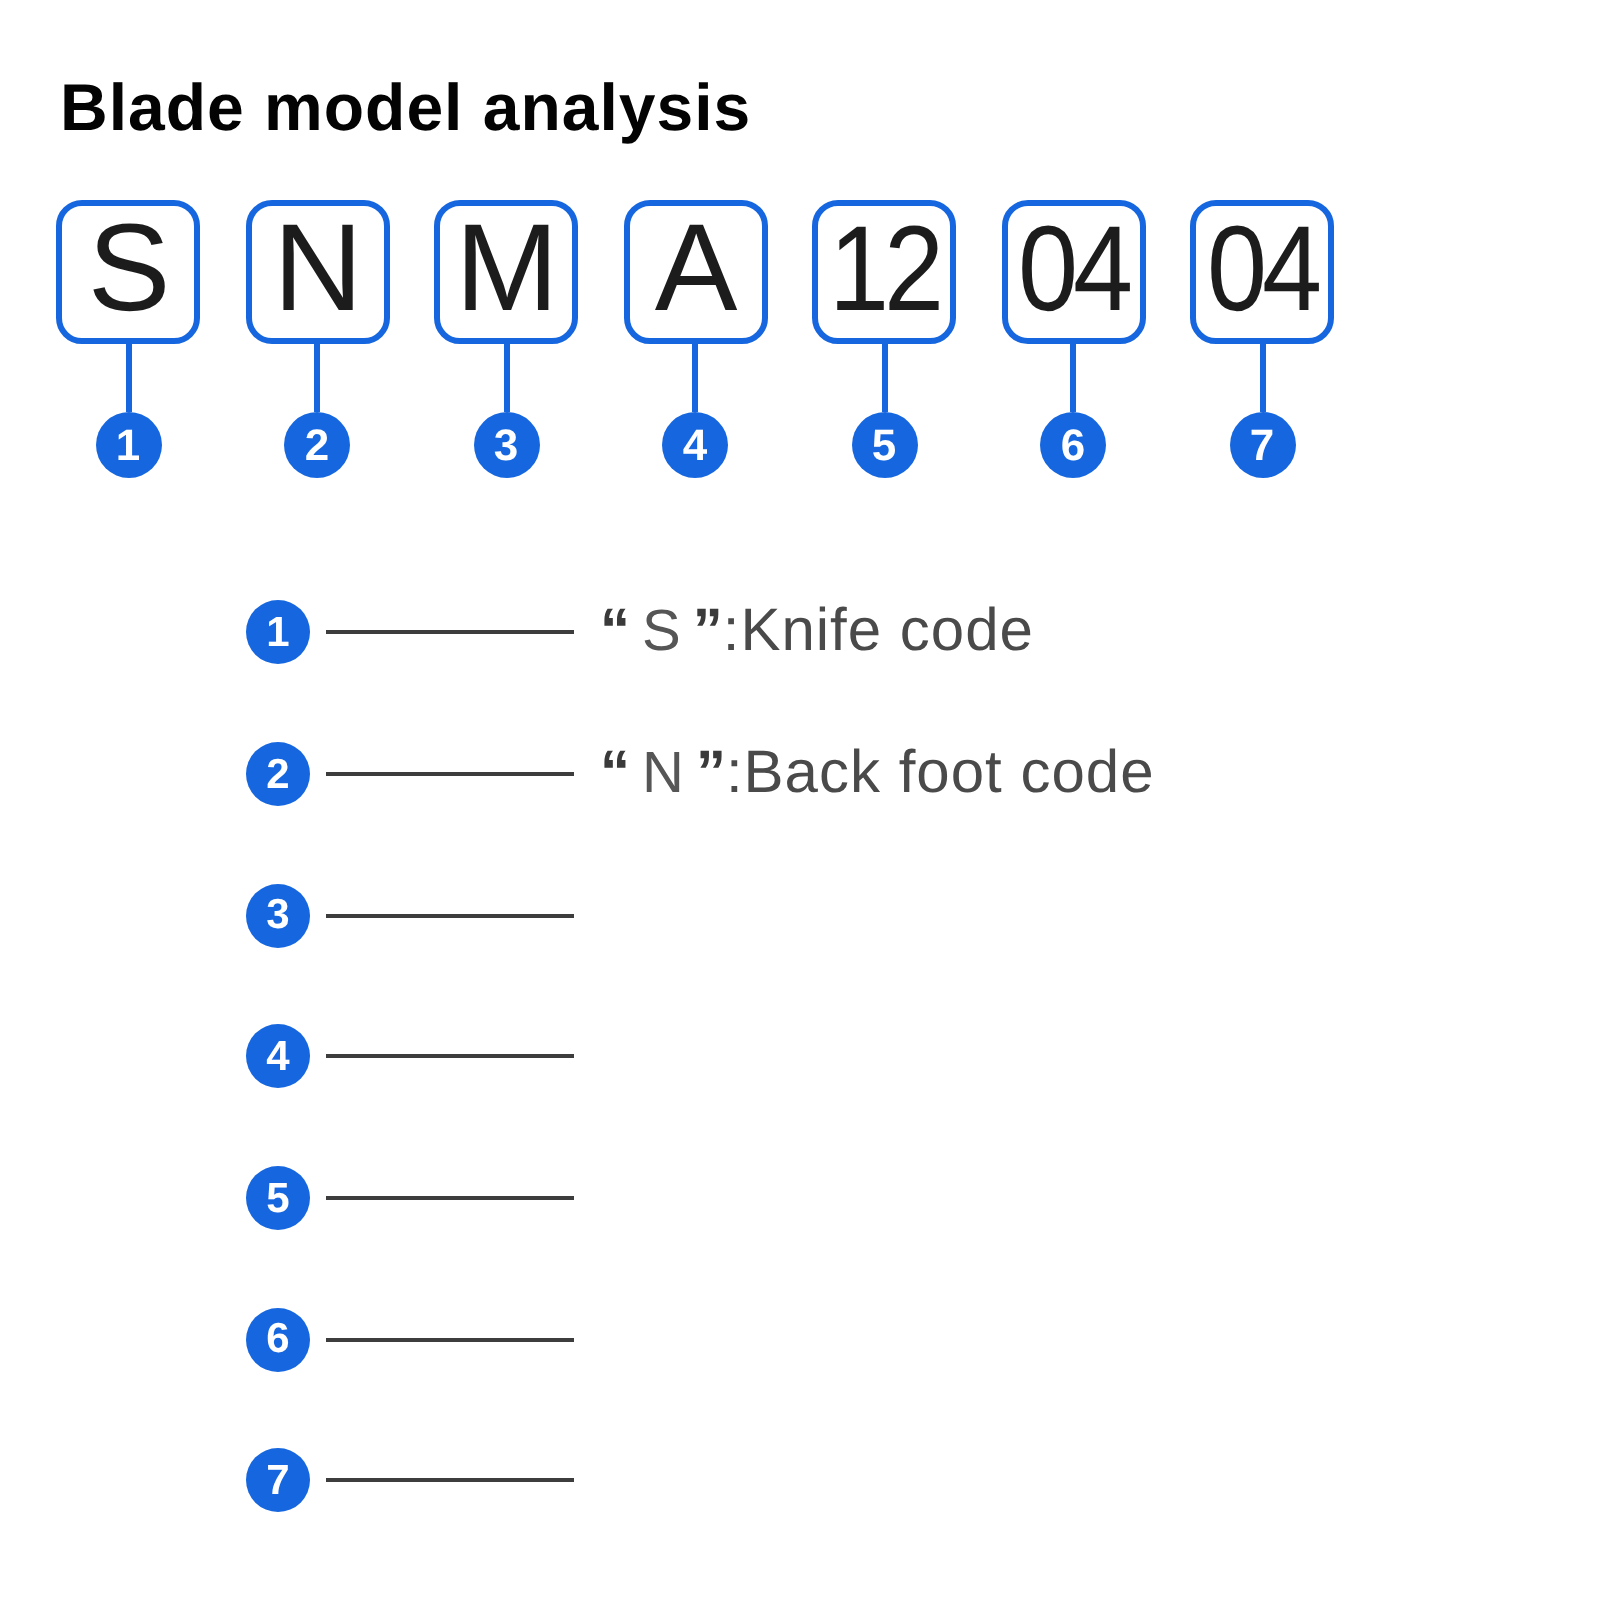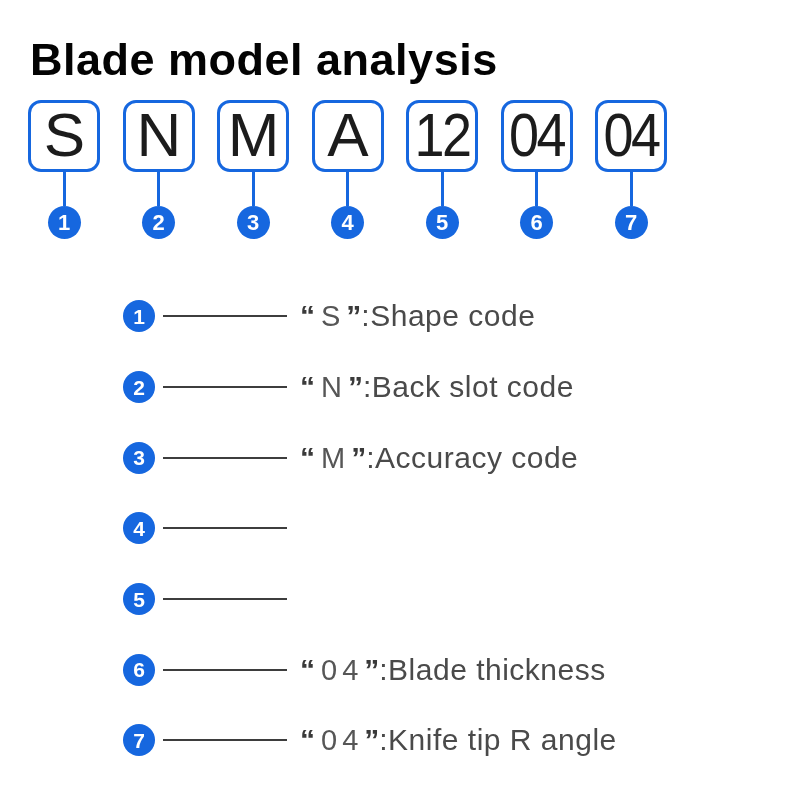--- a/index.html
+++ b/index.html
@@ -13,21 +13,21 @@
     width: 800px;
     height: 800px;
     background: #ffffff;
     overflow: hidden;
   }
   .title {
     position: absolute;
     left: 30px;
     top: 37px;
     margin: 0;
-    font-size: 45px;
+    font-size: 33px;
     line-height: 1;
     font-weight: bold;
     color: #030303;
     letter-spacing: 0.5px;
     white-space: nowrap;
   }
   
   .code-row {
     position: absolute;
     left: 28px;
@@ -212,42 +212,39 @@
   </div>
 
   <div class="legend">
 
     <div class="legend-row">
       <div class="num-circle">
         <span>1</span>
       </div>
       <div class="leader-line"></div>
       <div class="legend-text">
-        <span class="q">“</span><span class="code">S</span><span class="q">”</span><span class="colon">:</span><span class="desc">Shape code</span>
+        <span class="q">“</span><span class="code">S</span><span class="q">”</span><span class="colon">:</span><span class="desc">Knife code</span>
       </div>
     </div>
 
     <div class="legend-row">
       <div class="num-circle">
         <span>2</span>
       </div>
       <div class="leader-line"></div>
       <div class="legend-text">
-        <span class="q">“</span><span class="code">N</span><span class="q">”</span><span class="colon">:</span><span class="desc">Back slot code</span>
+        <span class="q">“</span><span class="code">N</span><span class="q">”</span><span class="colon">:</span><span class="desc">Back foot code</span>
       </div>
     </div>
 
     <div class="legend-row">
       <div class="num-circle">
         <span>3</span>
       </div>
       <div class="leader-line"></div>
-      <div class="legend-text">
-        <span class="q">“</span><span class="code">M</span><span class="q">”</span><span class="colon">:</span><span class="desc">Accuracy code</span>
-      </div>
     </div>
 
     <div class="legend-row">
       <div class="num-circle">
         <span>4</span>
       </div>
       <div class="leader-line"></div>
     </div>
 
     <div class="legend-row">
@@ -255,30 +252,24 @@
         <span>5</span>
       </div>
       <div class="leader-line"></div>
     </div>
 
     <div class="legend-row">
       <div class="num-circle">
         <span>6</span>
       </div>
       <div class="leader-line"></div>
-      <div class="legend-text">
-        <span class="q">“</span><span class="code">04</span><span class="q">”</span><span class="colon">:</span><span class="desc">Blade thickness</span>
-      </div>
     </div>
 
     <div class="legend-row">
       <div class="num-circle">
         <span>7</span>
       </div>
       <div class="leader-line"></div>
-      <div class="legend-text">
-        <span class="q">“</span><span class="code">04</span><span class="q">”</span><span class="colon">:</span><span class="desc">Knife tip R angle</span>
-      </div>
     </div>
 
   </div>
 
 </div>
 
 </body></html>

